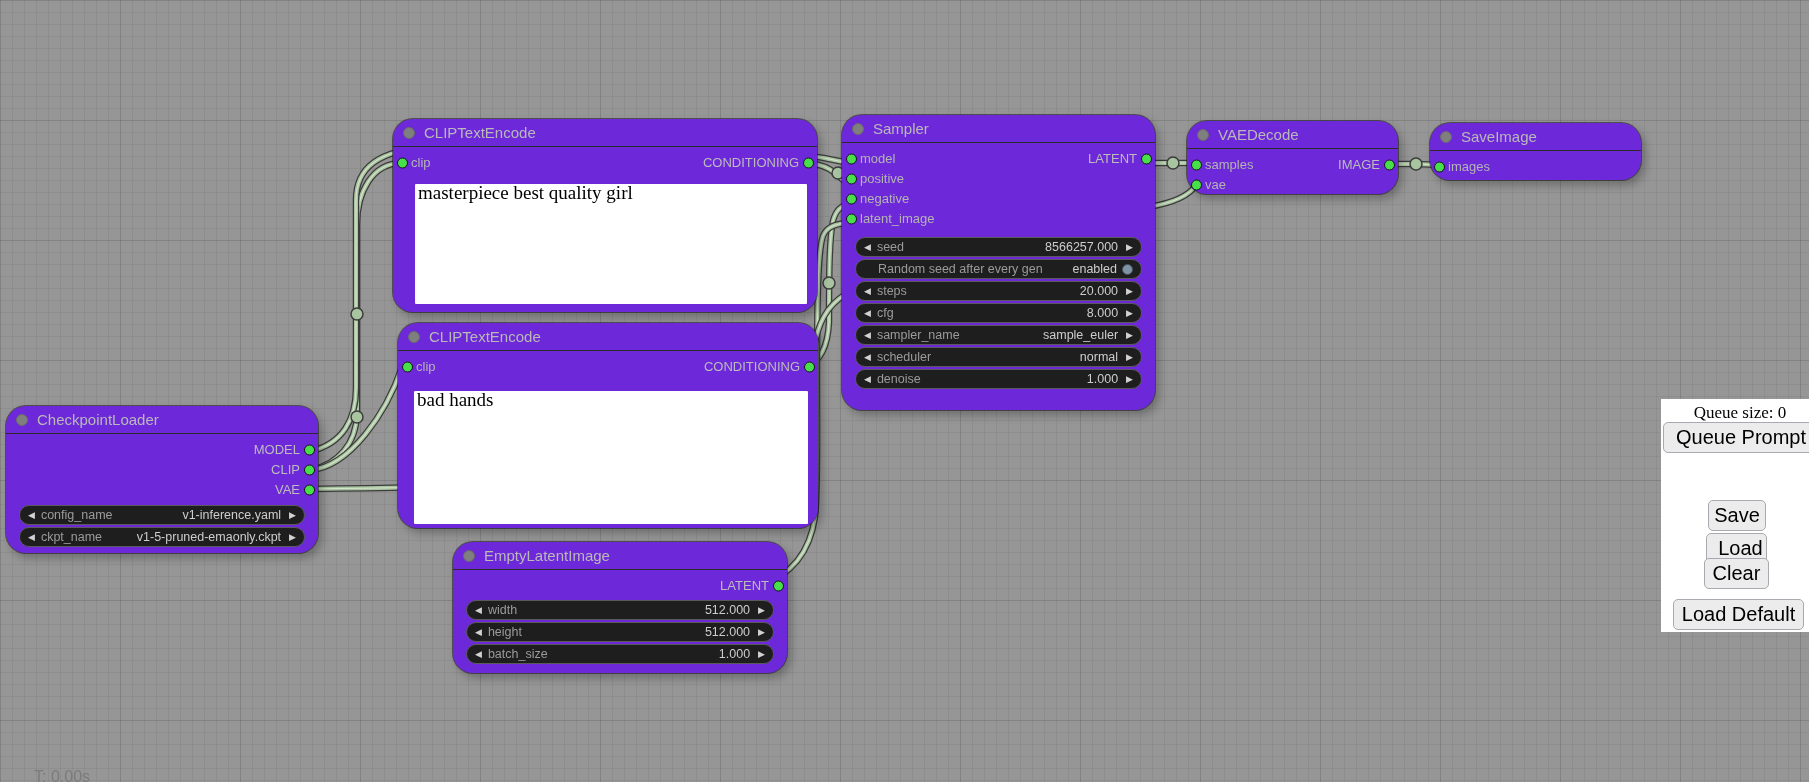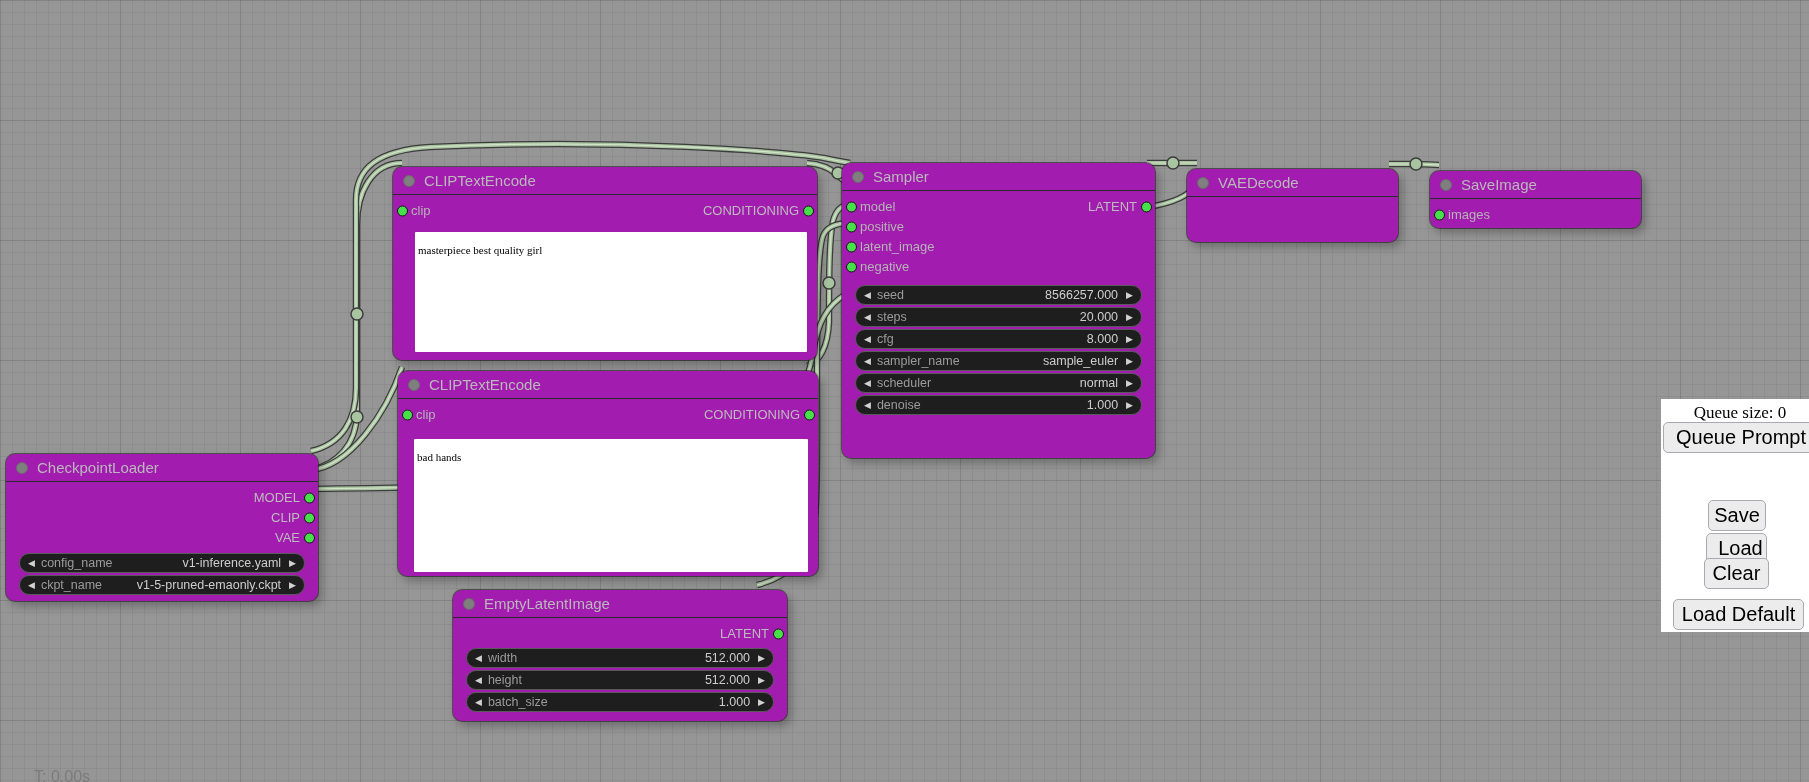--- a/index.html
+++ b/index.html
@@ -9,23 +9,23 @@
     background-image:
       linear-gradient(rgba(0,0,0,0.08) 1px, transparent 1px),
       linear-gradient(90deg, rgba(0,0,0,0.08) 1px, transparent 1px),
       linear-gradient(rgba(0,0,0,0.05) 1px, transparent 1px),
       linear-gradient(90deg, rgba(0,0,0,0.05) 1px, transparent 1px);
     background-size:120px 120px,120px 120px,12px 12px,12px 12px;
     font-family:"Liberation Sans", sans-serif;
   }
   #wires{position:absolute;left:0;top:0;z-index:1;}
   .node{
-    position:absolute;z-index:2;background:#a21caf;border-radius:9px;
+    position:absolute;z-index:2;background:#6d28d9;border-radius:20px;
     box-shadow:0 0 0 1px rgba(25,25,25,0.55), 4px 5px 10px rgba(0,0,0,0.28);
-    box-sizing:border-box;color:#b4b4b4;font-size:13px;margin-top:48px;
+    box-sizing:border-box;color:#b4b4b4;font-size:13px;
   }
   .node-title{
     height:27px;display:flex;align-items:center;gap:9px;padding-left:10px;
     border-bottom:1px solid #2a2a2a;border-radius:9px 9px 0 0;
     color:#b9b9b9;font-size:15px;
   }
   .tdot{width:12px;height:12px;border-radius:50%;background:#7f7f7f;border:1px solid #6a6a6a;box-sizing:border-box;flex:0 0 auto;}
   .node-body{padding-top:6px;}
   .trow{position:relative;height:20px;line-height:20px;padding-left:12px;}
   .trow .inlabel{position:absolute;left:18px;color:#b4b4b4;}
@@ -40,22 +40,22 @@
     display:flex;align-items:center;padding:0 8px;font-size:12.5px;line-height:18px;
   }
   .arr{color:#d2d2d2;font-size:9px;flex:0 0 auto;}
   .wlabel{color:#9b9b9b;margin-left:6px;white-space:nowrap;}
   .wlabel.centered{margin-left:14px;}
   .wvalue{color:#cdcdcd;margin-left:auto;white-space:nowrap;}
   .wvalue.pad-r{margin-right:8px;}
   .toggle-dot{width:11px;height:11px;border-radius:50%;background:#7e93a5;margin-left:5px;flex:0 0 auto;border:1px solid #44505c;box-sizing:border-box;}
   .ta{
     display:block;background:#fff;color:#000;border:none;resize:none;outline:none;
-    font-family:"Liberation Serif", serif;font-size:11px;line-height:16px;
-    padding:10px 3px;box-sizing:border-box;border-radius:1px;
+    font-family:"Liberation Serif", serif;font-size:19px;line-height:16px;
+    padding:1px 3px;box-sizing:border-box;border-radius:1px;
   }
   .spacer{width:100%;}
   
   #queue-panel{position:absolute;left:1661px;top:399px;width:158px;height:233px;background:#ffffff;z-index:3;}
   .qsize{position:absolute;left:0;top:4px;width:100%;text-align:center;
     font-family:"Liberation Serif", serif;font-size:17px;color:#000;}
   .qbtn{
     position:absolute;background:#ececec;border:1px solid #a9a9b0;border-radius:5px;
     color:#000;font-family:"Liberation Sans", sans-serif;font-size:20px;
     display:flex;align-items:center;justify-content:center;box-sizing:border-box;padding:0;
@@ -237,34 +237,39 @@
       <span class="inlabel">model</span>
       <span class="outlabel">LATENT</span>
       <span class="pin out"></span>
     </div>
     <div class="trow">
       <span class="pin in"></span>
       <span class="inlabel">positive</span>
     </div>
     <div class="trow">
       <span class="pin in"></span>
+      <span class="inlabel">negative</span>
+    </div>
+    <div class="trow">
+      <span class="pin in"></span>
       <span class="inlabel">latent_image</span>
-    </div>
-    <div class="trow">
-      <span class="pin in"></span>
-      <span class="inlabel">negative</span>
     </div>
     <div class="spacer" style="height:6px;"></div>
     <div class="widget">
       <span class="arr">◀</span>
       <span class="wlabel">seed</span>
       <span class="wvalue pad-r">8566257.000</span>
       <span class="arr">▶</span>
     </div>
     <div class="widget">
+      <span class="wlabel centered">Random seed after every gen</span>
+      <span class="wvalue">enabled</span>
+      <span class="toggle-dot"></span>
+    </div>
+    <div class="widget">
       <span class="arr">◀</span>
       <span class="wlabel">steps</span>
       <span class="wvalue pad-r">20.000</span>
       <span class="arr">▶</span>
     </div>
     <div class="widget">
       <span class="arr">◀</span>
       <span class="wlabel">cfg</span>
       <span class="wvalue pad-r">8.000</span>
       <span class="arr">▶</span>
@@ -287,20 +292,32 @@
       <span class="wvalue pad-r">1.000</span>
       <span class="arr">▶</span>
     </div>
   </div>
 </div>
 
 <div class="node" style="left:1187px;top:121px;width:211px;height:73px;">
   <div class="node-title">
     <span class="tdot"></span>
     <span>VAEDecode</span>
+  </div>
+  <div class="node-body">
+    <div class="trow">
+      <span class="pin in"></span>
+      <span class="inlabel">samples</span>
+      <span class="outlabel">IMAGE</span>
+      <span class="pin out"></span>
+    </div>
+    <div class="trow">
+      <span class="pin in"></span>
+      <span class="inlabel">vae</span>
+    </div>
   </div>
 </div>
 
 <div class="node" style="left:1430px;top:123px;width:211px;height:57px;">
   <div class="node-title">
     <span class="tdot"></span>
     <span>SaveImage</span>
   </div>
   <div class="node-body">
     <div class="trow">

